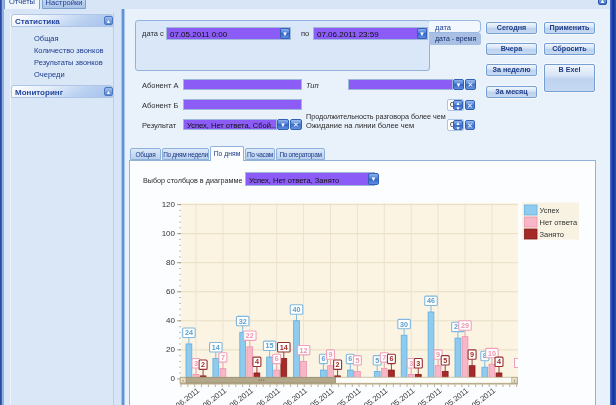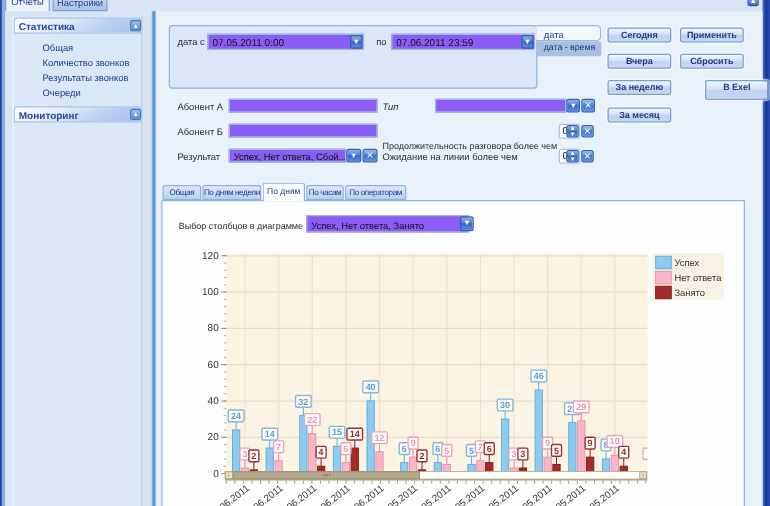--- a/index.html
+++ b/index.html
@@ -40,21 +40,21 @@
 <div class="ab lbl" style="left:301px;top:29px;">по</div>
 <div class="ab inp" style="left:313px;top:27px;width:115px;height:13px;padding:2px 0 0 3px;font-size:8px;">07.06.2011 23:59</div>
 <div class="ab vbtn" style="left:417px;top:28px;width:10px;height:11px;font-size:6px;line-height:10px;">▼</div>
 <div class="ab" style="left:429px;top:20px;width:52px;height:13px;background:#f2f7fd;border:1px solid #9ab8e0;border-left:none;border-radius:0 4px 4px 0;color:#1f3c8f;font-size:7.5px;padding:2px 0 0 6px;white-space:nowrap;">дата</div>
 <div class="ab" style="left:429px;top:33px;width:52px;height:12px;background:#a9c0e4;color:#16306e;font-size:7px;padding:2px 0 0 6px;border-radius:0 2px 2px 0;white-space:nowrap;">дата - время</div>
 <div class="ab btn" style="left:486px;top:22px;width:51px;height:12px;">Сегодня</div>
 <div class="ab btn" style="left:544px;top:22px;width:51px;height:12px;">Применить</div>
 <div class="ab btn" style="left:486px;top:43px;width:51px;height:12px;">Вчера</div>
 <div class="ab btn" style="left:544px;top:43px;width:51px;height:12px;">Сбросить</div>
 <div class="ab btn" style="left:486px;top:64px;width:51px;height:12px;">За неделю</div>
-<div class="ab btn" style="left:564px;top:64px;width:51px;height:16px;">В Exel</div>
+<div class="ab btn" style="left:544px;top:64px;width:51px;height:28px;">В Exel</div>
 <div class="ab btn" style="left:486px;top:86px;width:51px;height:12px;">За месяц</div>
 <div class="ab lbl" style="left:142px;top:81px;">Абонент А</div>
 <div class="ab inp" style="left:183px;top:79px;width:119px;height:11px;"></div>
 <div class="ab lbl" style="left:306px;top:81px;font-style:italic;">Тип</div>
 <div class="ab inp" style="left:348px;top:79px;width:105px;height:11px;"></div>
 <div class="ab vbtn" style="left:453px;top:79px;width:11px;height:11px;font-size:6px;line-height:10px;">▼</div>
 <div class="ab vbtn" style="left:465px;top:79px;width:11px;height:11px;font-size:7px;line-height:10px;background:linear-gradient(#9dc0f0,#5585d8 45%,#4070c8 50%,#6694e0);">✕</div>
 <div class="ab lbl" style="left:142px;top:101px;">Абонент Б</div>
 <div class="ab inp" style="left:183px;top:99px;width:119px;height:11px;"></div>
 <div class="ab lbl" style="left:306px;top:112px;font-size:7.2px;">Продолжительность разговора более чем</div>

